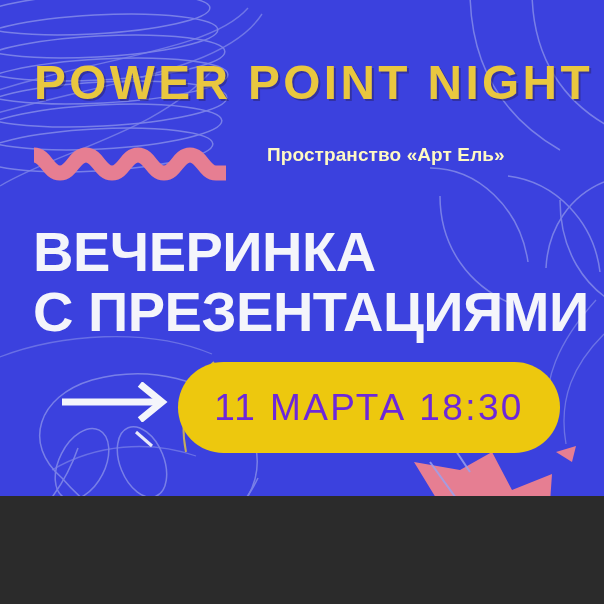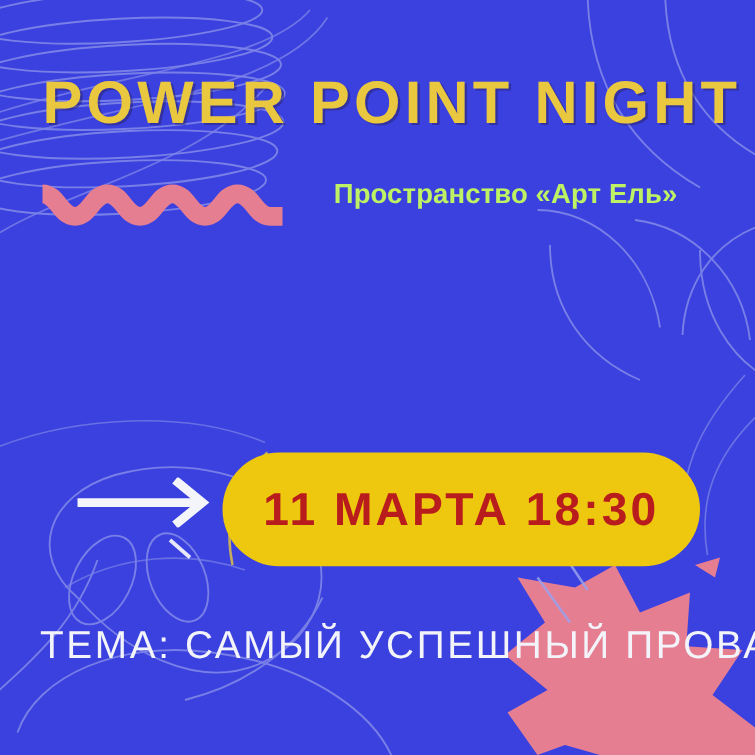--- a/index.html
+++ b/index.html
@@ -3,21 +3,21 @@
 <meta charset="utf-8">
 <style>
   html, body {
     margin: 0;
     padding: 0;
     background: #2b2b2b;
   }
   #poster {
     position: relative;
     width: 604px;
-    height: 604px;
+    height: 496px;
     overflow: hidden;
     font-family: "Liberation Sans", sans-serif;
     background: #3B41DE;
   }
   #bg-art {
     position: absolute;
     left: 0; top: 0;
     width: 604px; height: 604px;
     pointer-events: none;
   }
@@ -40,22 +40,22 @@
   }
 
   
   #wave { position: absolute; left: 32px; top: 143px; }
 
   
   #venue {
     position: absolute;
     left: 267px;
     top: 142px;
-    color: #bef264;
-    font-size: 22px;
+    color: #fef9c3;
+    font-size: 19px;
     line-height: 25px;
     font-weight: 600;
     letter-spacing: 0.1px;
   }
 
   
   #headline {
     position: absolute;
     left: 33px;
     top: 222px;
@@ -79,23 +79,23 @@
     top: 362px;
     width: 382px;
     height: 91px;
     border-radius: 46px;
     background: #EDC80E;
     display: flex;
     align-items: center;
     justify-content: center;
   }
   #date-text {
-    color: #b91c1c;
+    color: #6d28d9;
     font-size: 37px;
-    font-weight: 700;
+    font-weight: 400;
     letter-spacing: 2.4px;
     white-space: nowrap;
   }
 
   
   #theme {
     position: absolute;
     left: 32px;
     top: 498px;
     color: #F3F4FA;
@@ -194,20 +194,24 @@
     <path d="M 2 12 C 14 12, 16 30, 28 30 C 40 30, 42 12, 54 12
              C 66 12, 68 30, 80 30 C 92 30, 94 12, 106 12
              C 118 12, 120 30, 132 30 C 144 30, 146 12, 158 12
              C 170 12, 172 30, 184 30 L 194 30" fill="none" stroke="#E67E92" stroke-width="15" stroke-linecap="butt"></path>
   </svg>
 
   <div id="venue">
     <div>Пространство «Арт Ель»</div>
   </div>
 
+  <div id="headline">
+    <span class="ln ln1">ВЕЧЕРИНКА</span>
+    <span class="ln ln2">С ПРЕЗЕНТАЦИЯМИ</span>
+  </div>
 
   <svg id="arrow" width="108" height="40" viewBox="0 0 108 40">
     <path d="M 2 20 L 98 20" fill="none" stroke="#F4F5FB" stroke-width="7" stroke-linecap="butt"></path>
     <path d="M 80 2 L 102 20 L 80 38" fill="none" stroke="#F4F5FB" stroke-width="7" stroke-linecap="butt" stroke-linejoin="miter"></path>
   </svg>
 
   <div id="date-pill">
     <span id="date-text">11 МАРТА 18:30</span>
   </div>
 

